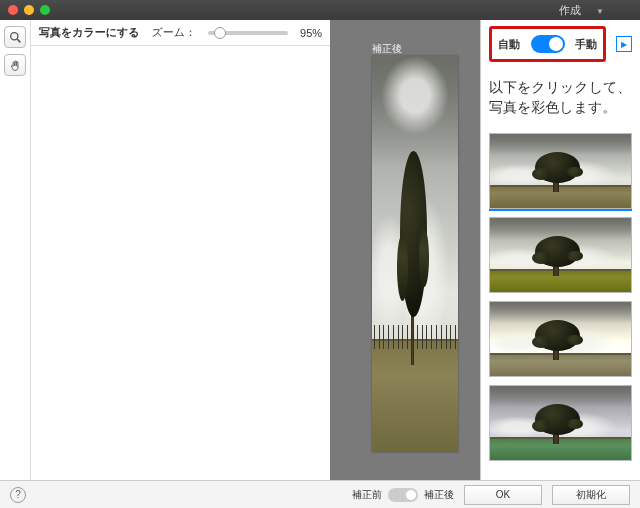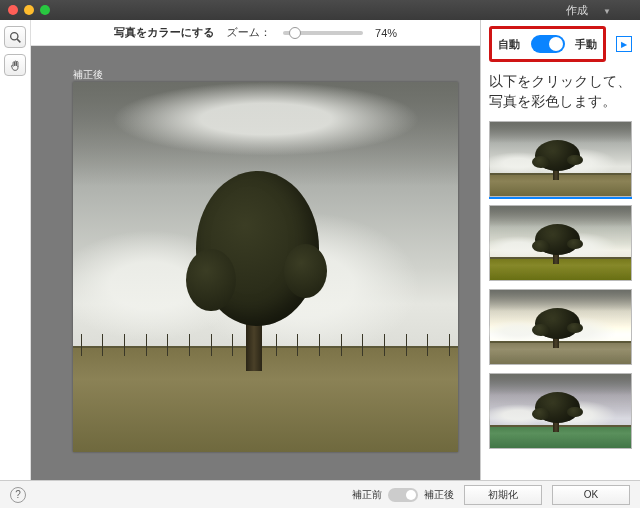--- a/index.html
+++ b/index.html
@@ -3,27 +3,27 @@
 <meta charset="utf-8">
 <style>
   *{box-sizing:border-box;margin:0;padding:0;font-family:"Hiragino Kaku Gothic Pro","Meiryo",sans-serif}
   body{background:#1f1f1f;width:640px;height:508px;overflow:hidden;font-size:11px;color:#333}
   .titlebar{height:20px;background:linear-gradient(#4b4b4b,#3a3a3a);display:flex;align-items:center;padding:0 8px;position:relative}
   .traffic{display:flex;gap:6px}
   .traffic span{width:10px;height:10px;border-radius:50%}
   .tl-close{background:#ff5f57}
   .tl-min{background:#febc2e}
   .tl-max{background:#28c840}
-  .menubar{position:absolute;right:17px;display:flex;gap:20px;color:#ddd;font-size:11px}
+  .menubar{position:absolute;right:24px;display:flex;gap:20px;color:#ddd;font-size:11px}
   .menubar span{padding:2px 6px}
   .menubar .caret{font-size:8px;opacity:.7}
   .workspace{position:absolute;top:20px;left:0;right:0;bottom:28px;background:#fff;display:flex}
   .toolcol{width:30px;padding:6px 4px;display:flex;flex-direction:column;gap:6px;align-items:center}
   .toolbtn{width:22px;height:22px;border:1px solid #bbb;border-radius:4px;background:linear-gradient(#fff,#eee);display:flex;align-items:center;justify-content:center;font-size:13px;color:#555;cursor:pointer}
-  .centercol{flex:1;display:flex;flex-direction:column;border-left:1px solid #ddd}
+  .centercol{flex:1;display:flex;border-left:1px solid #ddd}
   .tophdr{height:26px;display:flex;align-items:center;justify-content:center;gap:12px;font-size:11px;border-bottom:1px solid #ddd;padding:0 8px}
   .tophdr .title{font-weight:bold}
   .zoomslider{width:80px;height:4px;background:#ccc;border-radius:2px;position:relative}
   .zoomslider .knob{position:absolute;left:8%;top:-4px;width:12px;height:12px;border-radius:50%;background:#fff;border:1px solid #999}
   .imgstage{flex:1;background:#7a7a7a;position:relative;overflow:hidden}
   .stage-label{position:absolute;left:42px;top:22px;font-size:10px;color:#fff;opacity:.9}
   .preview{position:absolute;left:42px;top:36px;right:22px;bottom:28px;background:#000;overflow:hidden;box-shadow:0 0 2px rgba(0,0,0,.4)}
   .tree-scene{width:100%;height:100%;position:relative}
   
   .sky{position:absolute;inset:0;background:linear-gradient(#7d7f7a 0%,#9b9d98 15%,#b2b5b0 30%,#d0d2cc 50%,#e5e6e0 60%,#dedfd9 70%,#c7c9c4 100%)}
@@ -34,21 +34,21 @@
   .darkcloud{position:absolute;top:0;left:0;right:0;height:28%;background:linear-gradient(#6c6e68,rgba(108,110,104,0))}
   .ground{position:absolute;left:0;right:0;bottom:0;height:28%;background:linear-gradient(#7c7348 0%,#8b8256 30%,#6f693e 100%)}
   .horizon{position:absolute;left:0;right:0;bottom:28%;height:2px;background:#5c5838}
   .fence{position:absolute;left:0;right:0;bottom:26%;height:6%;display:flex;justify-content:space-between;padding:0 2%}
   .fence i{width:1px;height:100%;background:#3a3828;display:block}
   .trunk{position:absolute;left:45%;bottom:22%;width:4%;height:18%;background:linear-gradient(90deg,#2a2516,#4a4028,#2a2516)}
   .crown{position:absolute;left:32%;bottom:34%;width:32%;height:42%;border-radius:50%;background:radial-gradient(circle at 40% 35%,#3b3d24 0%,#2c2e1a 50%,#1c1e10 100%);box-shadow:inset -8px -8px 20px rgba(0,0,0,.4)}
   .crown::before,.crown::after{content:"";position:absolute;border-radius:50%;background:inherit}
   .crown::before{width:40%;height:40%;left:-8%;bottom:10%}
   .crown::after{width:35%;height:35%;right:-6%;bottom:18%}
-  .sidecol{width:160px;border-left:1px solid #ccc;display:flex;flex-direction:column;padding:6px 8px;gap:10px}
+  .sidecol{width:160px;border-left:1px solid #ccc;display:flex;flex-direction:column;padding:6px 8px;gap:16px}
   .modebox{border:3px solid #d01414;border-radius:3px;padding:6px;display:flex;align-items:center;justify-content:space-between}
   .modebox .lbl{font-size:11px;font-weight:bold}
   .switch{width:34px;height:18px;border-radius:9px;background:#0a84ff;position:relative;cursor:pointer}
   .switch .kn{position:absolute;right:2px;top:2px;width:14px;height:14px;border-radius:50%;background:#fff}
   .playbtn{width:16px;height:16px;border:1px solid #0a84ff;display:flex;align-items:center;justify-content:center;color:#0a84ff;font-size:8px;margin-left:4px}
   .instr{font-size:14px;color:#333;line-height:1.4}
   .thumbs{display:flex;flex-direction:column;gap:8px;overflow:hidden}
   .thumb{height:76px;border:1px solid #bbb;position:relative;cursor:pointer}
   .thumb.sel{outline:2px solid #0a84ff;outline-offset:0}
   .thumb .tree-scene{transform:scale(1);}
@@ -96,21 +96,21 @@
     </div>
   </div>
 
   <div class="centercol">
     <div class="tophdr">
       <span class="title">写真をカラーにする</span>
       <span>ズーム：</span>
       <div class="zoomslider">
           <div class="knob"></div>
         </div>
-      <span>74%</span>
+      <span>95%</span>
     </div>
     <div class="imgstage">
       <div class="stage-label">補正後</div>
       <div class="preview">
         <div class="tree-scene">
           <div class="sky"></div>
           <div class="darkcloud"></div>
           <div class="cloud c1"></div>
             <div class="cloud c2"></div>
             <div class="cloud c3"></div>
@@ -216,15 +216,15 @@
     <span>?</span>
   </div>
   <div class="spacer"></div>
   <div class="ba-toggle">
     <span>補正前</span>
     <div class="ba-switch">
         <div class="kn"></div>
       </div>
     <span>補正後</span>
   </div>
+  <div class="fbtn">OK</div>
   <div class="fbtn">初期化</div>
-  <div class="fbtn">OK</div>
 </div>
 
 </body></html>

